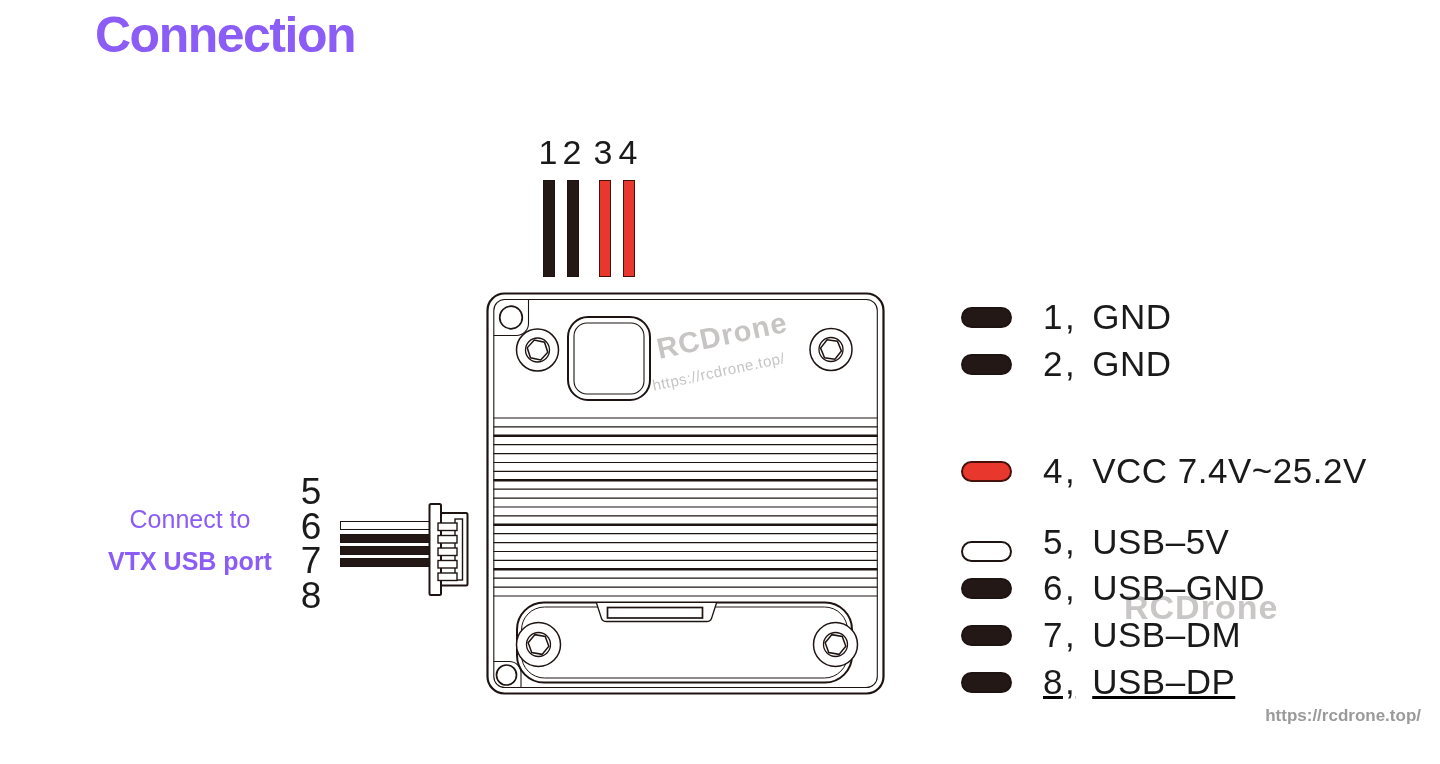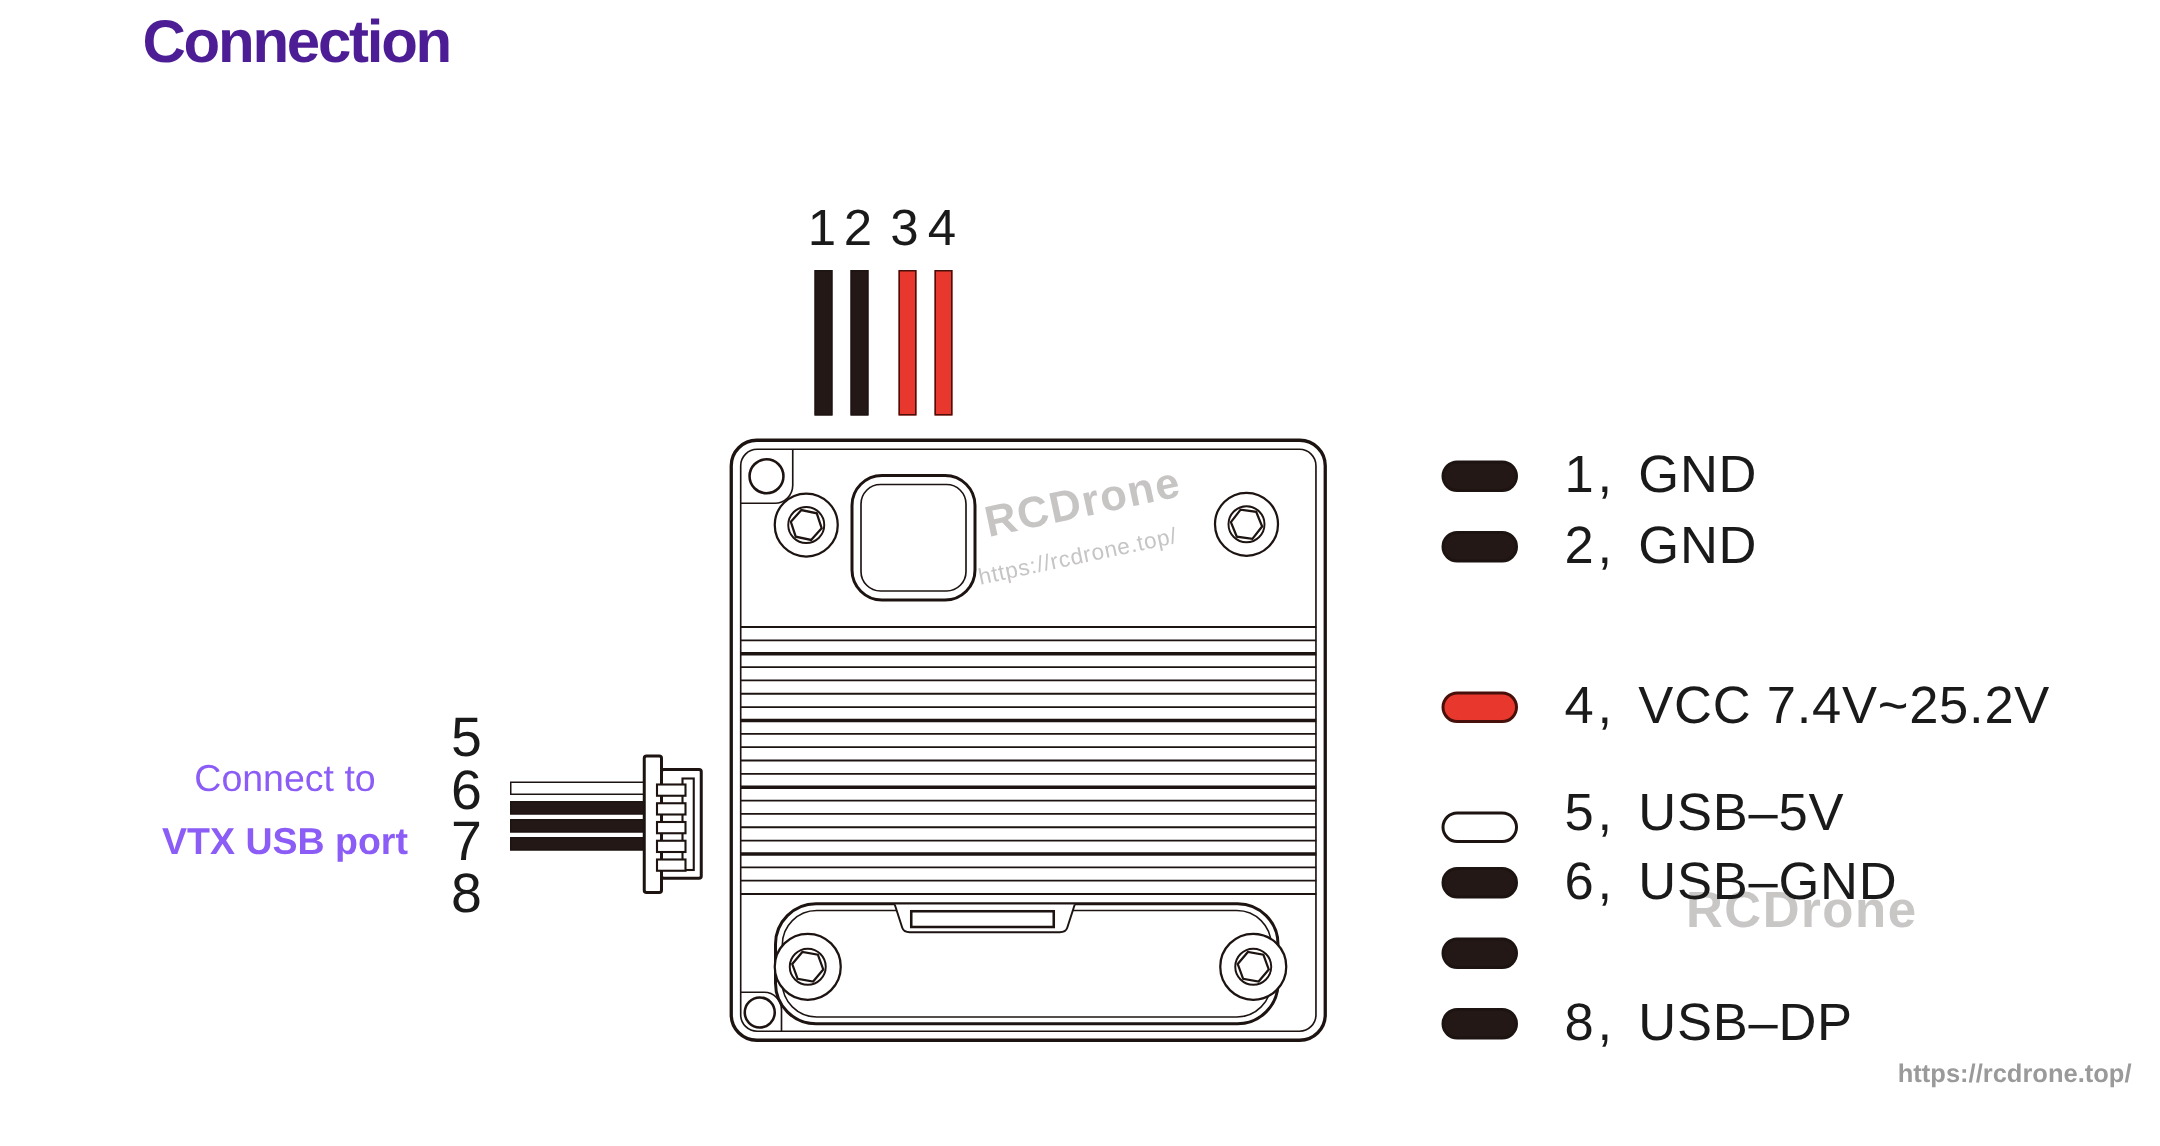--- a/index.html
+++ b/index.html
@@ -4,22 +4,22 @@
 <style>
   * { margin:0; padding:0; box-sizing:border-box; }
   html,body { background:#ffffff; }
   body { font-family:"Liberation Sans","DejaVu Sans",sans-serif; }
   .canvas {
     position:relative; width:1440px; height:764px;
     background:#ffffff; overflow:hidden;
   }
   .page-title {
     position:absolute; left:95px; top:6px;
-    font-size:40px; font-weight:700; letter-spacing:-1.5px;
-    color:#4c1d95;
+    font-size:50px; font-weight:700; letter-spacing:-1.5px;
+    color:#8b5cf6;
   }
   
   .top-wire-label {
     position:absolute; top:134px; width:26px; text-align:center;
     font-size:34px; color:#1a1a1a; line-height:36px;
   }
   .top-wire {
     position:absolute; top:180px; width:12px; height:97px;
     border:1.5px solid #1d1412;
   }
@@ -187,22 +187,23 @@
   <div class="legend-row" style="top:520px;align-items:flex-end;">
     <div class="pin-pill" style="background: rgb(255, 255, 255); border-color: rgb(29, 20, 18);"></div>
     <div class="legend-label"><span>5</span><span class="sep"></span><span>USB–5V</span></div>
   </div>
   <div class="legend-row" style="top:567px;">
     <div class="pin-pill" style="background: rgb(35, 24, 21); border-color: rgb(29, 20, 18);"></div>
     <div class="legend-label"><span>6</span><span class="sep"></span><span>USB–GND</span></div>
   </div>
   <div class="legend-row" style="top:614px;">
     <div class="pin-pill" style="background: rgb(35, 24, 21); border-color: rgb(29, 20, 18);"></div>
-  </div>
-  <div class="legend-row" style="top:661px;">
+    <div class="legend-label"><span>7</span><span class="sep"></span><span>USB–DM</span></div>
+  </div>
+  <div class="legend-row" style="top:661px;text-decoration:underline;">
     <div class="pin-pill" style="background: rgb(35, 24, 21); border-color: rgb(29, 20, 18);"></div>
     <div class="legend-label"><span>8</span><span class="sep"></span><span>USB–DP</span></div>
   </div>
 
   <div class="wm-center">
     <div class="wm-line1">RCDrone</div>
     <div class="wm-line2">https://rcdrone.top/</div>
   </div>
   <div class="wm-legend">RCDrone</div>
   <div class="wm-corner">https://rcdrone.top/</div>

